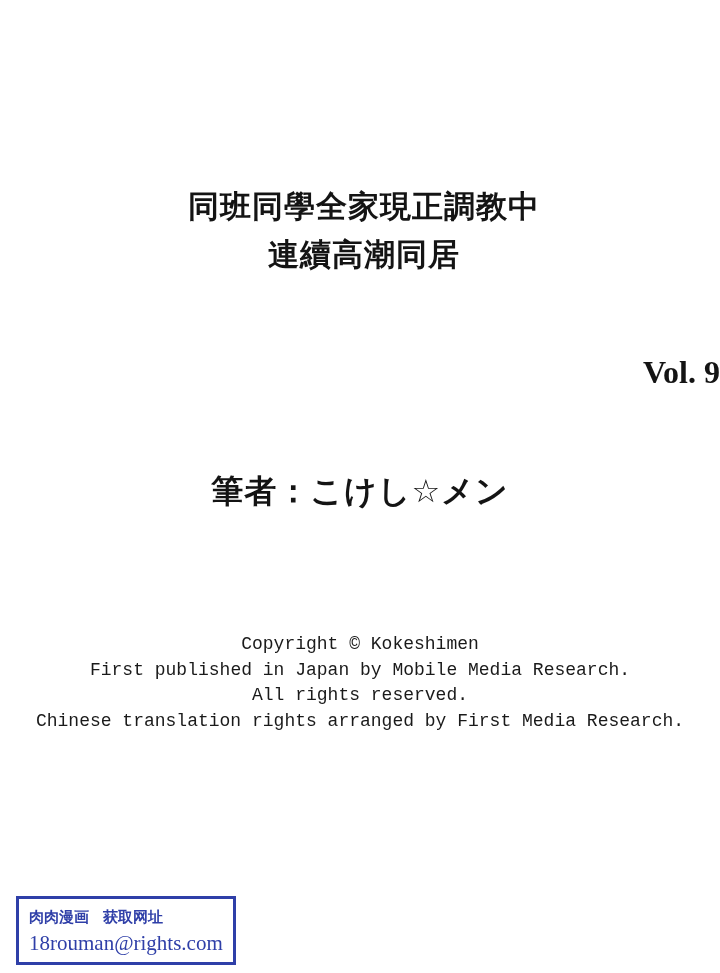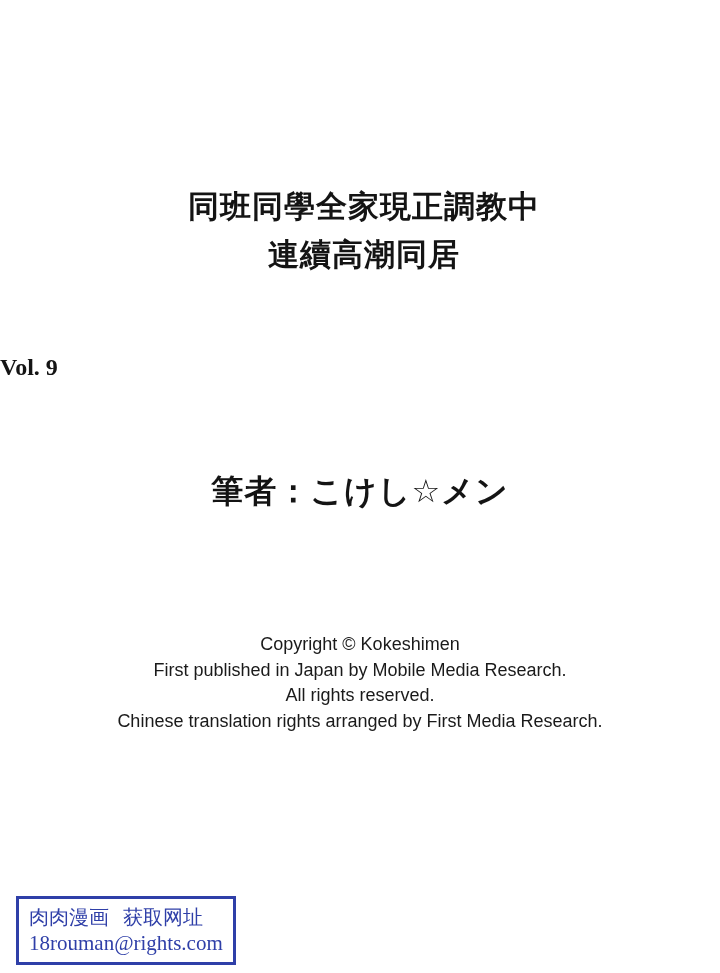--- a/index.html
+++ b/index.html
@@ -39,24 +39,24 @@
     color: #141414;
     white-space: nowrap;
   }
 
   
   .volume {
     position: absolute;
     top: 354px;
     left: 0;
     width: 720px;
-    text-align: left;
+    text-align: right;
     font-family: "Liberation Serif", serif;
     font-weight: bold;
-    font-size: 24px;
+    font-size: 32px;
     color: #141414;
   }
 
   
   .author {
     position: absolute;
     top: 470px;
     left: 0;
     width: 720px;
     text-align: center;
@@ -69,41 +69,41 @@
 
   
   .copyright {
     position: absolute;
     top: 632px;
     left: 0;
     width: 720px;
     text-align: center;
   }
   .copyright div {
-    font-family: Liberation Sans, sans-serif;
+    font-family: Liberation Mono, monospace;
     font-size: 18px;
     line-height: 25.5px;
     color: #1a1a1a;
     white-space: nowrap;
   }
 
   
   .watermark {
     position: absolute;
     left: 16px;
     bottom: 8px;
     border: 3px solid #2f3fa8;
     padding: 5px 10px 6px 10px;
     box-sizing: border-box;
     background: #ffffff;
   }
   .watermark .wm-top {
     font-family: "DejaVu Sans", sans-serif;
-    font-weight: normal;
-    font-size: 20px;
+    font-weight: bold;
+    font-size: 15px;
     color: #2f3fa8;
     line-height: 26px;
     white-space: nowrap;
   }
   .watermark .wm-top .wm-gap {
     display: inline-block;
     width: 14px;
   }
   .watermark .wm-bottom {
     font-family: "Liberation Serif", serif;

